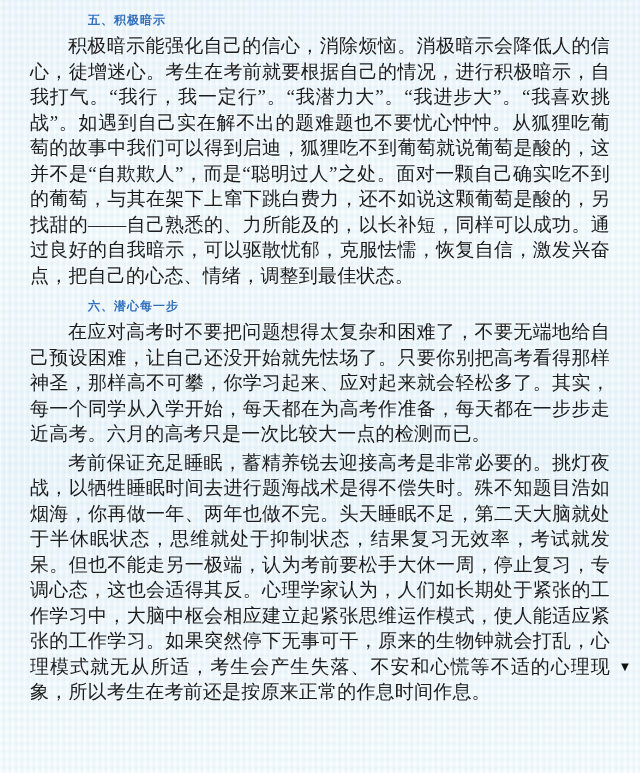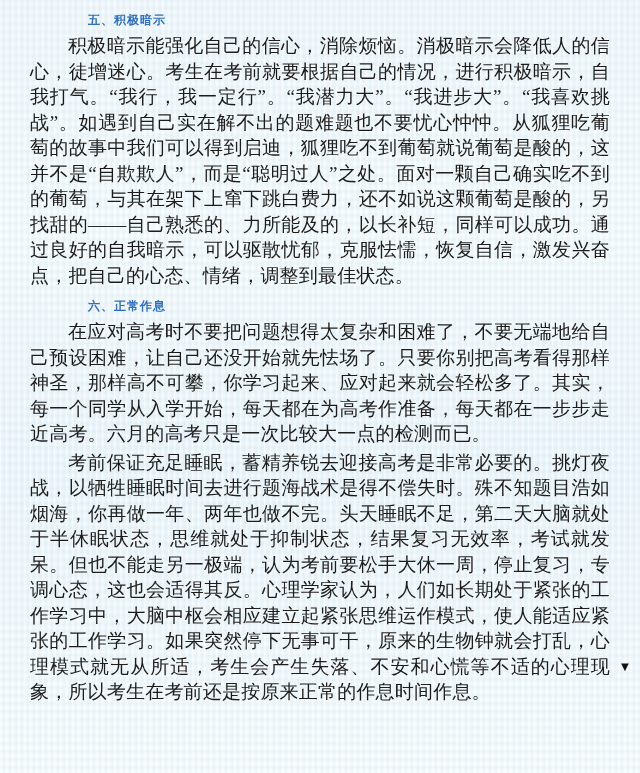--- a/index.html
+++ b/index.html
@@ -77,21 +77,21 @@
 </style>
 </head>
 <body>
 
 <div class="page">
   <div class="content">
 
     <h2 class="section-heading">五、积极暗示</h2>
     <p class="para">积极暗示能强化自己的信心，消除烦恼。消极暗示会降低人的信心，徒增迷心。考生在考前就要根据自己的情况，进行积极暗示，自我打气。“我行，我一定行”。“我潜力大”。“我进步大”。“我喜欢挑战”。如遇到自己实在解不出的题难题也不要忧心忡忡。从狐狸吃葡萄的故事中我们可以得到启迪，狐狸吃不到葡萄就说葡萄是酸的，这并不是“自欺欺人”，而是“聪明过人”之处。面对一颗自己确实吃不到的葡萄，与其在架下上窜下跳白费力，还不如说这颗葡萄是酸的，另找甜的——自己熟悉的、力所能及的，以长补短，同样可以成功。通过良好的自我暗示，可以驱散忧郁，克服怯懦，恢复自信，激发兴奋点，把自己的心态、情绪，调整到最佳状态。</p>
 
-    <h2 class="section-heading">六、正常作息</h2>
+    <h2 class="section-heading">六、潜心每一步</h2>
     <p class="para">在应对高考时不要把问题想得太复杂和困难了，不要无端地给自己预设困难，让自己还没开始就先怯场了。只要你别把高考看得那样神圣，那样高不可攀，你学习起来、应对起来就会轻松多了。其实，每一个同学从入学开始，每天都在为高考作准备，每天都在一步步走近高考。六月的高考只是一次比较大一点的检测而已。</p>
 
     <p class="para">考前保证充足睡眠，蓄精养锐去迎接高考是非常必要的。挑灯夜战，以牺牲睡眠时间去进行题海战术是得不偿失时。殊不知题目浩如烟海，你再做一年、两年也做不完。头天睡眠不足，第二天大脑就处于半休眠状态，思维就处于抑制状态，结果复习无效率，考试就发呆。但也不能走另一极端，认为考前要松手大休一周，停止复习，专调心态，这也会适得其反。心理学家认为，人们如长期处于紧张的工作学习中，大脑中枢会相应建立起紧张思维运作模式，使人能适应紧张的工作学习。如果突然停下无事可干，原来的生物钟就会打乱，心理模式就无从所适，考生会产生失落、不安和心慌等不适的心理现象，所以考生在考前还是按原来正常的作息时间作息。</p>
 
   </div>
 
   <div class="scroll-arrow">▼</div>
 </div>
 
 </body></html>

